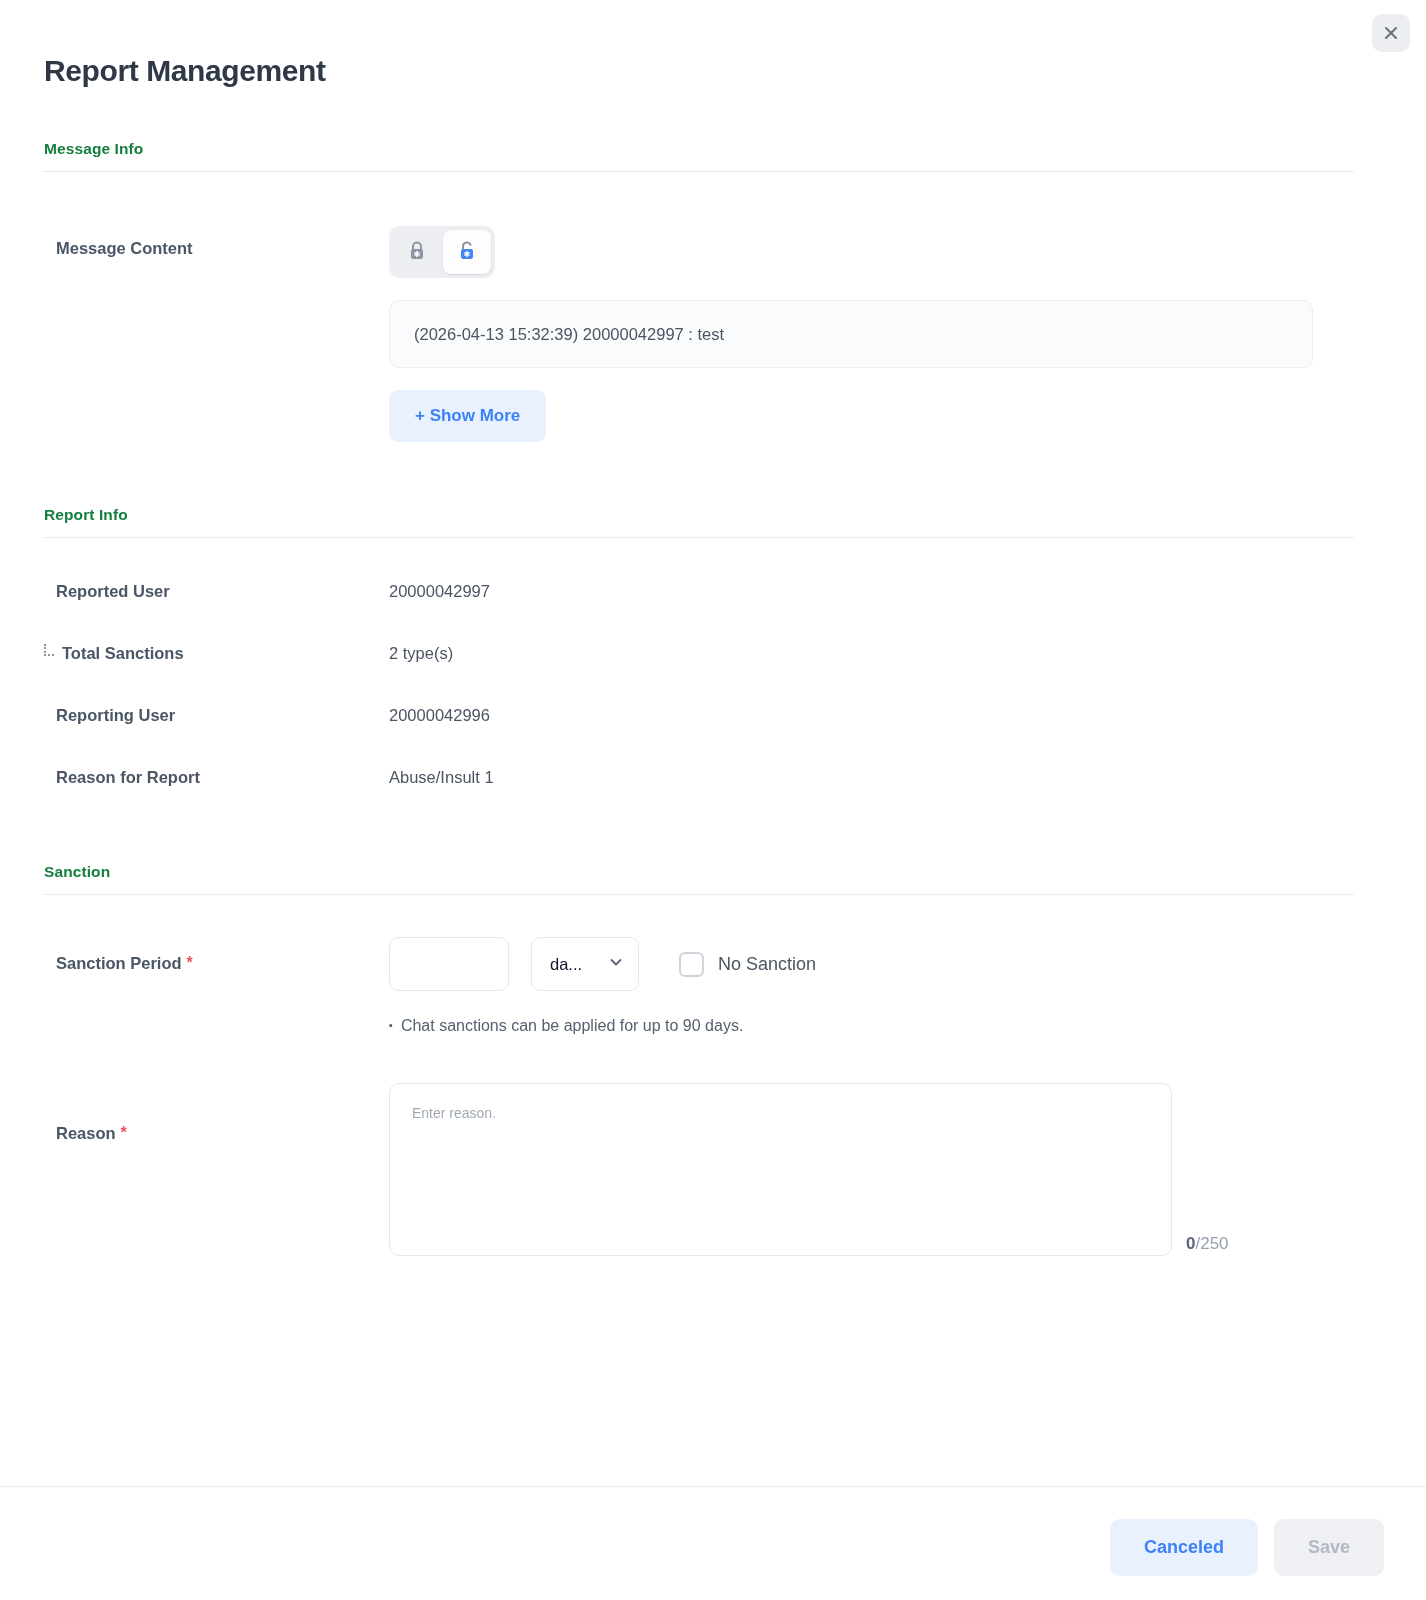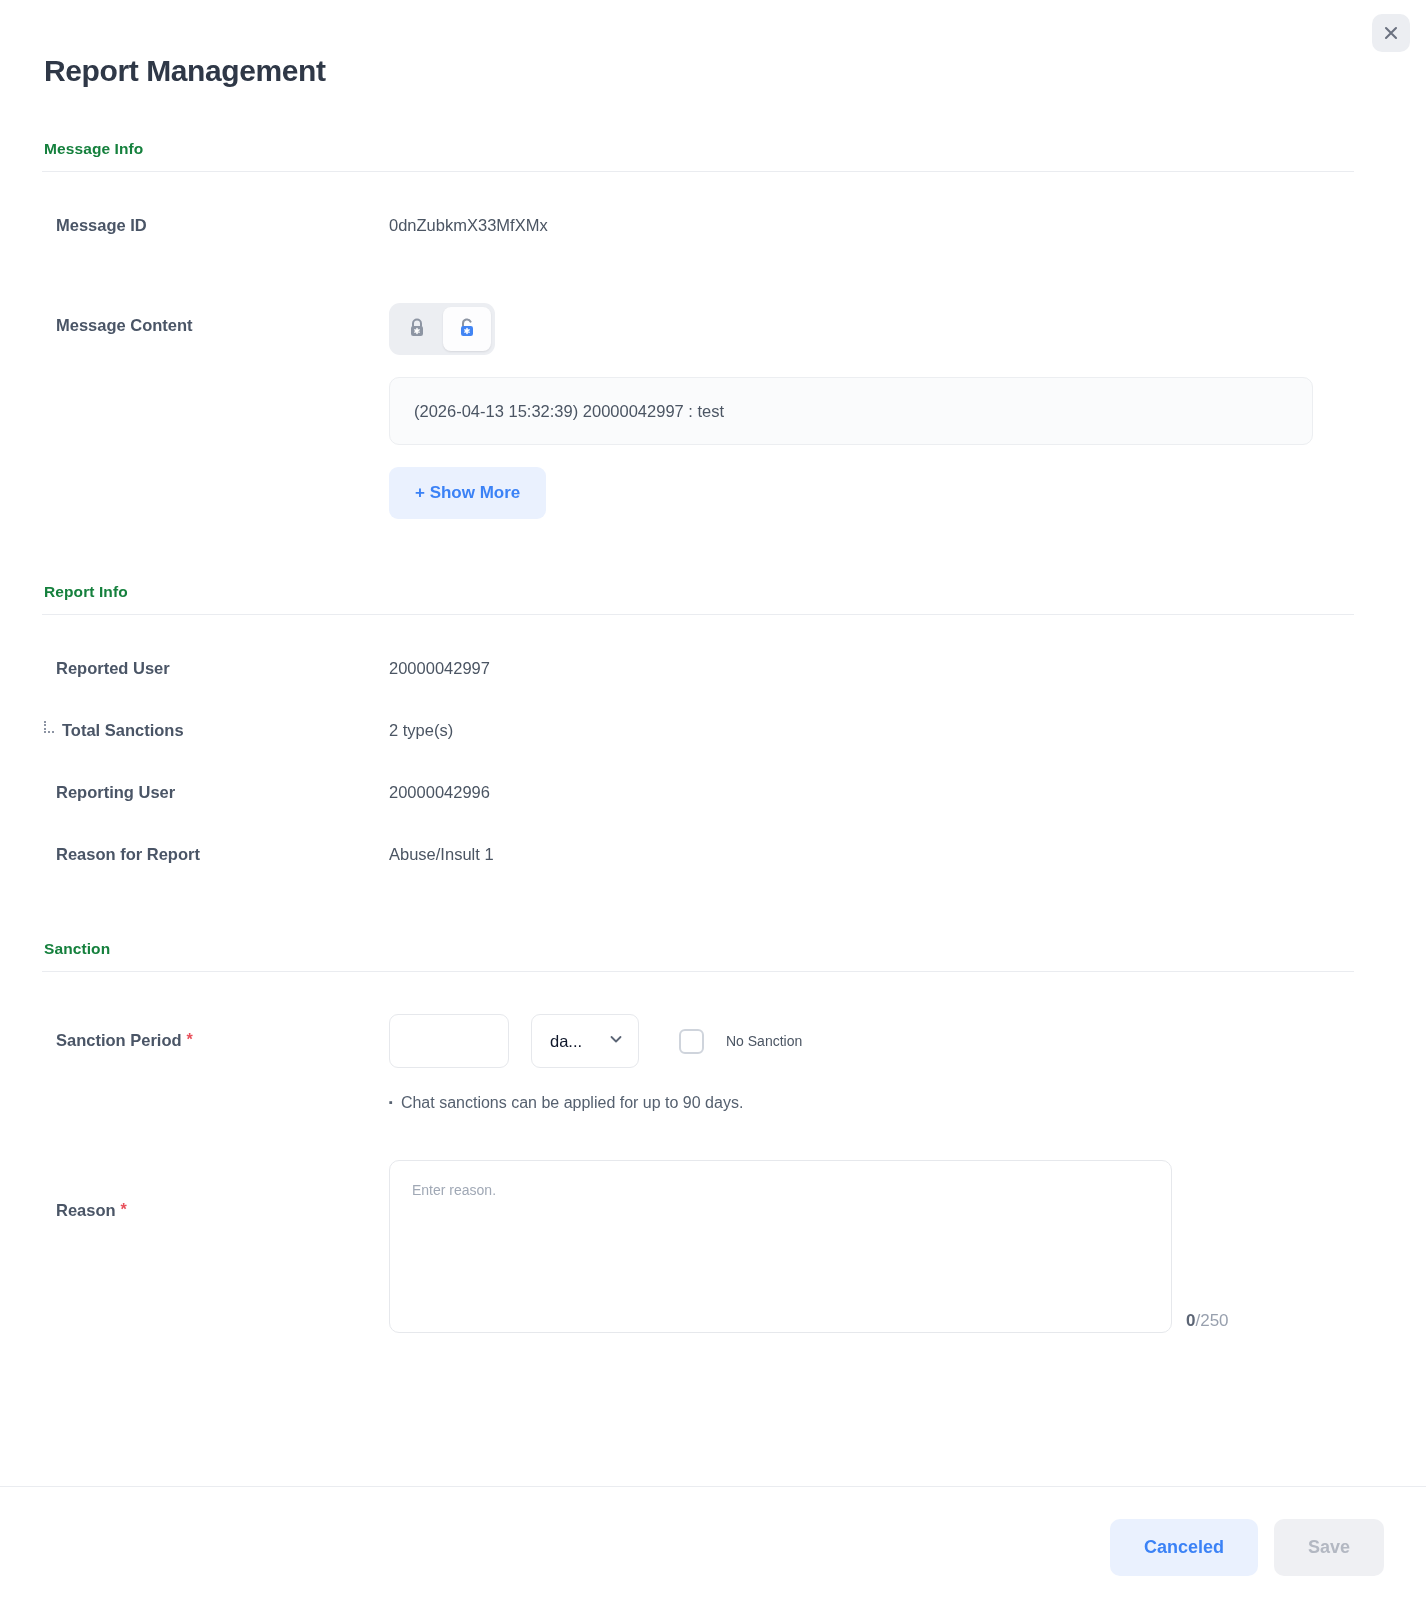--- a/index.html
+++ b/index.html
@@ -229,23 +229,22 @@
   }
   .checkbox {
     width: 25px;
     height: 25px;
     border: 2px solid #cfd4dc;
     border-radius: 6px;
     background: #fff;
     flex: 0 0 25px;
   }
   .checkbox-label {
-    font-size: 14px;
+    font-size: 18px;
     color: #4b5563;
-    margin-left: 8px;
   }
   .hint {
     margin-top: 26px;
     font-size: 16px;
     color: #55606f;
     display: flex;
     align-items: baseline;
     gap: 8px;
   }
   .hint-bullet {
@@ -321,24 +320,20 @@
 
   <div class="modal-body">
 
     <div class="title">Report Management</div>
 
     <div class="section" style="margin-top:52px;">
       <div class="section-label">Message Info</div>
       <div class="section-rule"></div>
     </div>
 
-    <div class="row" style="margin-top:41px;">
-      <div class="row-label">Message ID</div>
-      <div class="row-value">0dnZubkmX33MfXMx</div>
-    </div>
 
     <div class="row" style="margin-top:54px;">
       <div class="row-label" style="align-items:flex-start;padding-top:10px;">Message Content</div>
       <div>
 
         <div class="lock-group">
           <button class="lock-btn">
             <span>
               <svg width="20" height="22" viewBox="0 0 20 22" fill="none">
                 <path d="M6 9 V6.5 a4 4 0 0 1 8 0 V9" stroke="#8d95a3" stroke-width="2" fill="none" stroke-linecap="round"></path>

